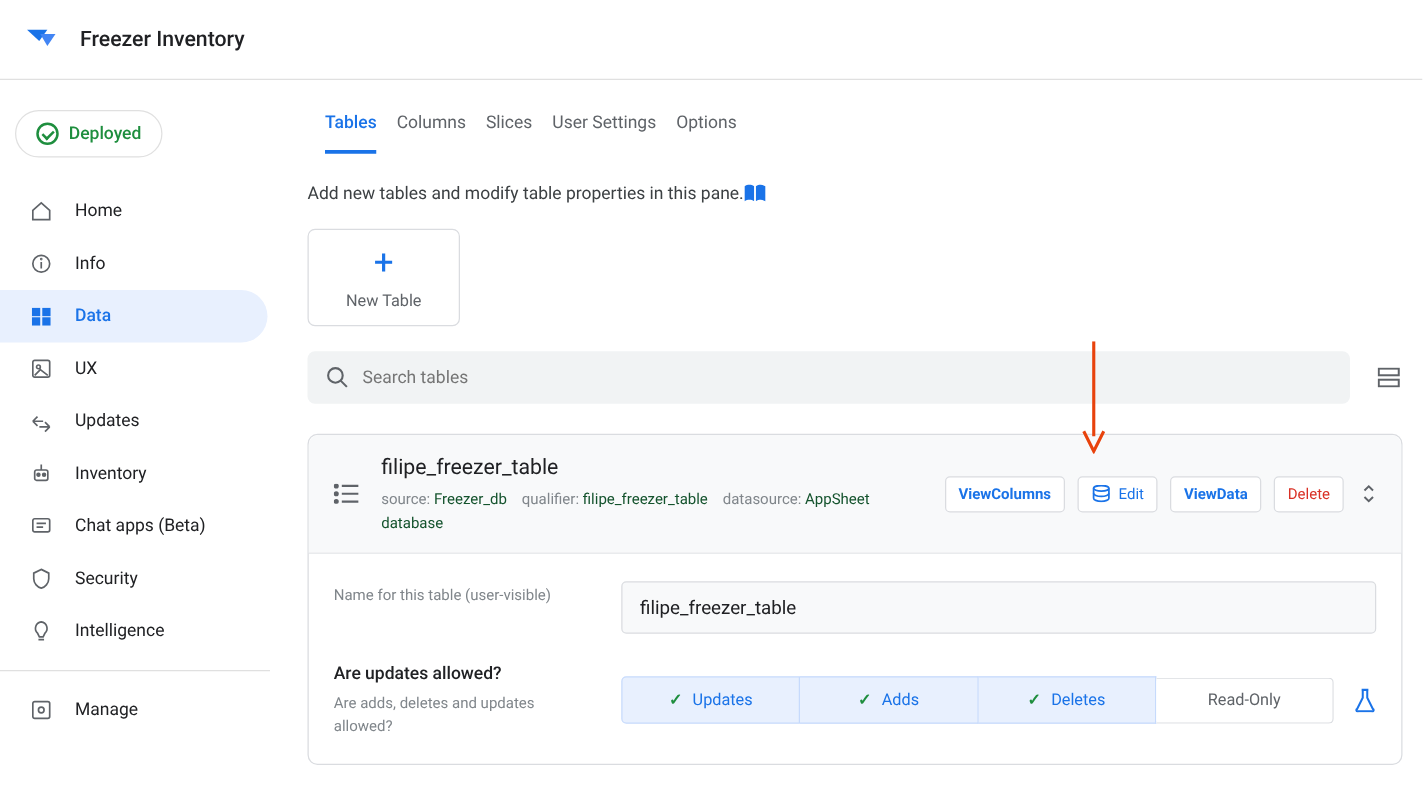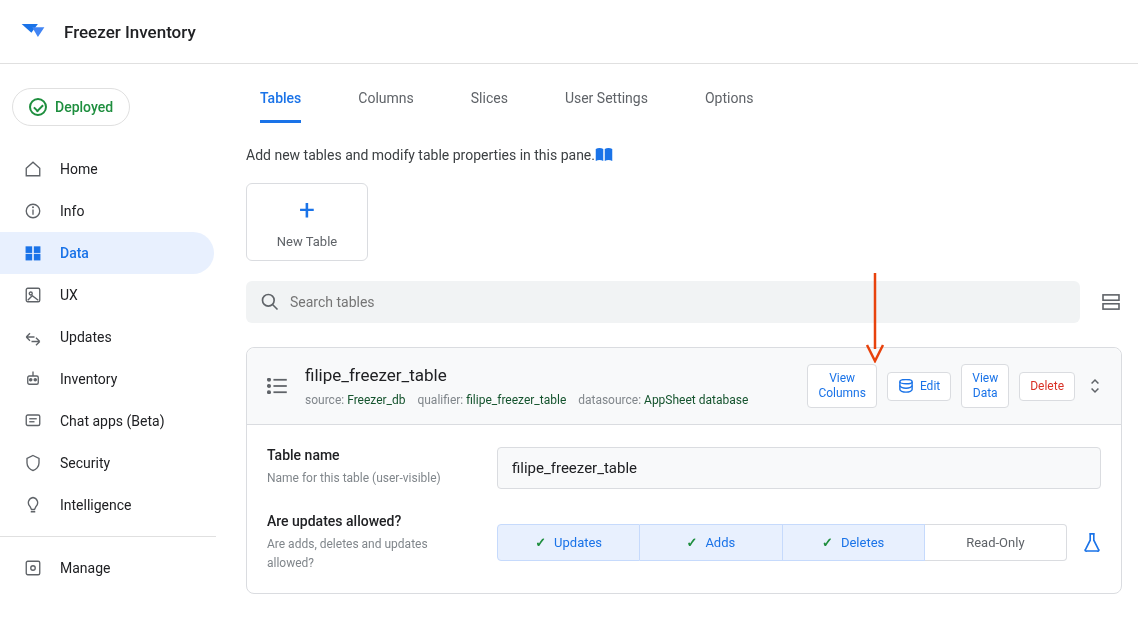--- a/index.html
+++ b/index.html
@@ -22,21 +22,21 @@
 .deployed-pill span { color: #1e8e3e; font-size: 14px; font-weight: 500; }
 
 
 .nav-item { display: flex; align-items: center; gap: 18px; padding: 12px 10px 12px 24px; font-size: 14px; color: #202124; cursor: pointer; }
 .nav-item.active { background: #e8f0fe; color: #1a73e8; border-top-right-radius: 22px; border-bottom-right-radius: 22px; margin-right: 2px; font-weight: 500; }
 .nav-item.active .nav-icon { stroke: #1a73e8; fill: #1a73e8; }
 .nav-icon { width: 18px; height: 18px; stroke: #5f6368; fill: none; stroke-width: 1.8; flex-shrink: 0; }
 .nav-sep { height: 1px; background: #e0e0e0; margin: 10px 0; }
 
 
-.tabs { display: flex; gap: 57px; border-bottom: none; padding-top: 26px; padding-left: 14px; }
+.tabs { display: flex; gap: 16px; border-bottom: none; padding-top: 26px; padding-left: 14px; }
 .tab { font-size: 14px; color: #5f6368; padding-bottom: 14px; cursor: pointer; }
 .tab.active { color: #1a73e8; font-weight: 500; border-bottom: 3px solid #1a73e8; }
 
 .pane-desc { display: flex; align-items: center; gap: 0; color: #3c4043; font-size: 14px; margin: 24px 0 20px 0; }
 .pane-desc .book-icon { width: 18px; height: 16px; }
 
 
 .new-table-tile { width: 122px; height: 78px; border: 1px solid #dadce0; border-radius: 6px; display: flex; flex-direction: column; align-items: center; justify-content: center; gap: 10px; cursor: pointer; margin-bottom: 20px; }
 .new-table-tile .plus { font-size: 28px; color: #1a73e8; line-height: 1; }
 .new-table-tile span { font-size: 13px; color: #5f6368; }
@@ -51,21 +51,21 @@
 
 .table-card { border: 1px solid #dadce0; border-radius: 8px; background: #fff; max-width: 876px; position: relative; }
 .table-card-header { background: #f8f9fa; border-bottom: 1px solid #dadce0; border-radius: 8px 8px 0 0; padding: 16px 20px; display: flex; align-items: center; gap: 18px; }
 .table-card-header .list-icon { width: 20px; height: 16px; }
 .table-card-title-block { flex: 1; }
 .table-card-title { font-size: 17px; font-weight: 400; color: #202124; margin-bottom: 4px; display:block;}
 .table-card-sub { font-size: 12px; color: #80868b; }
 .table-card-sub .val { color: #14532d; }
 .card-actions { display: flex; align-items: center; gap: 10px; }
 .card-btn { border: 1px solid #dadce0; background: #fff; border-radius: 4px; padding: 6px 10px; font-size: 12px; color: #1a73e8; cursor: pointer; text-align: center; line-height: 1.25; display: flex; align-items: center; gap: 6px; }
-.card-btn.stacked { flex-direction: column; gap: 0; }
+.card-btn.stacked { flex-direction: row; gap: 0; font-weight: bold; }
 .card-btn.delete { color: #d93025; }
 .expand-icon { width: 12px; height: 18px; stroke: #5f6368; stroke-width: 1.8; fill: none; margin-left: 4px; }
 
 .table-card-body { padding: 22px 20px; }
 .field-row { display: flex; gap: 20px; margin-bottom: 24px; }
 .field-label-block { width: 210px; }
 .field-label { font-size: 14px; font-weight: 500; color: #202124; display:block; margin-bottom: 4px;}
 .field-sublabel { font-size: 12px; color: #80868b; }
 .field-input { flex: 1; border: 1px solid #dadce0; border-radius: 4px; font-size: 15px; padding: 11px 14px; color: #202124; background: #f8f9fa; }
 
@@ -259,21 +259,20 @@
           <svg class="expand-icon" viewBox="0 0 14 20">
               <path d="M3 7 L7 3 L11 7"></path>
               <path d="M3 13 L7 17 L11 13"></path>
             </svg>
         </div>
       </div>
 
       <div class="table-card-body">
         <div class="field-row">
           <div class="field-label-block">
-            <span class="field-label">Table name</span>
             <span class="field-sublabel">Name for this table (user-visible)</span>
           </div>
           <input class="field-input" value="filipe_freezer_table" style="">
         </div>
 
         <div class="field-row" style="margin-bottom:0;">
           <div class="field-label-block">
             <span class="field-label">Are updates allowed?</span>
             <span class="field-sublabel">Are adds, deletes and updates allowed?</span>
           </div>

